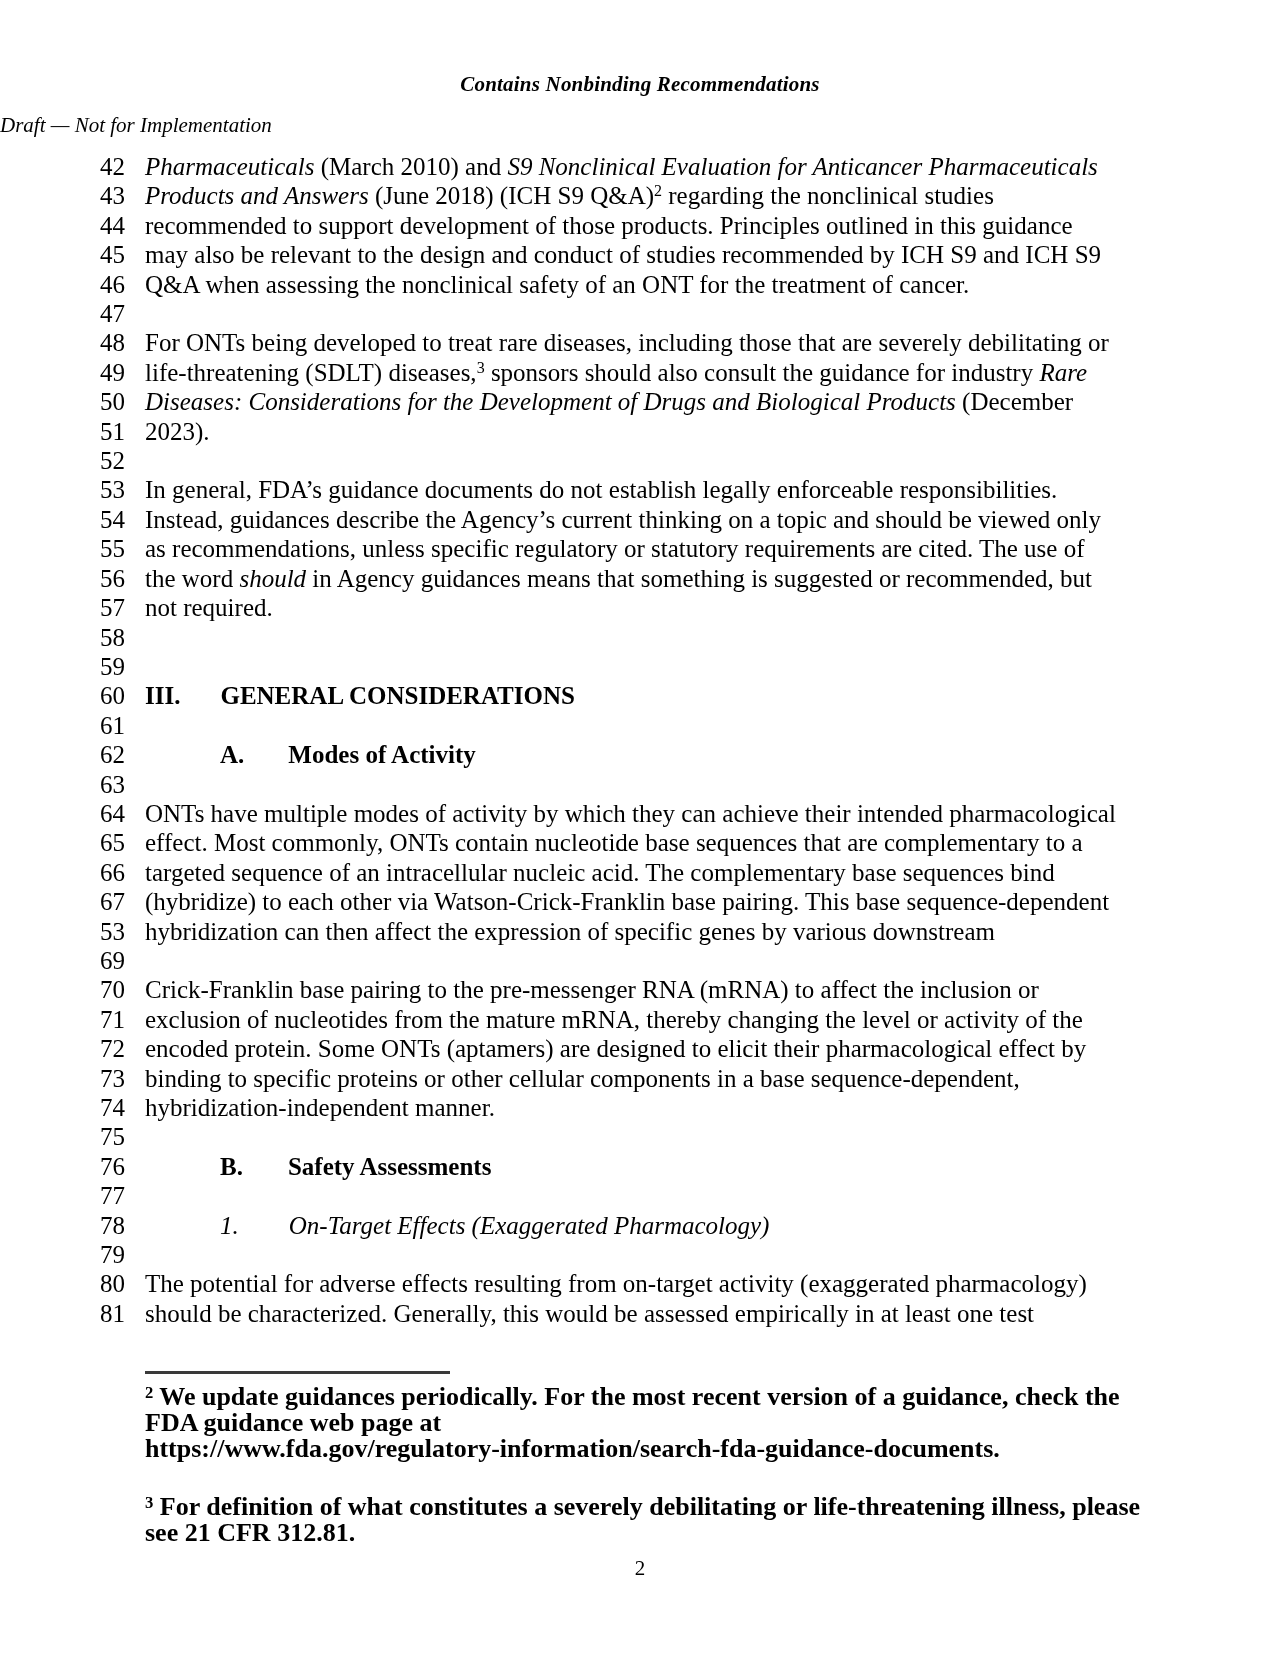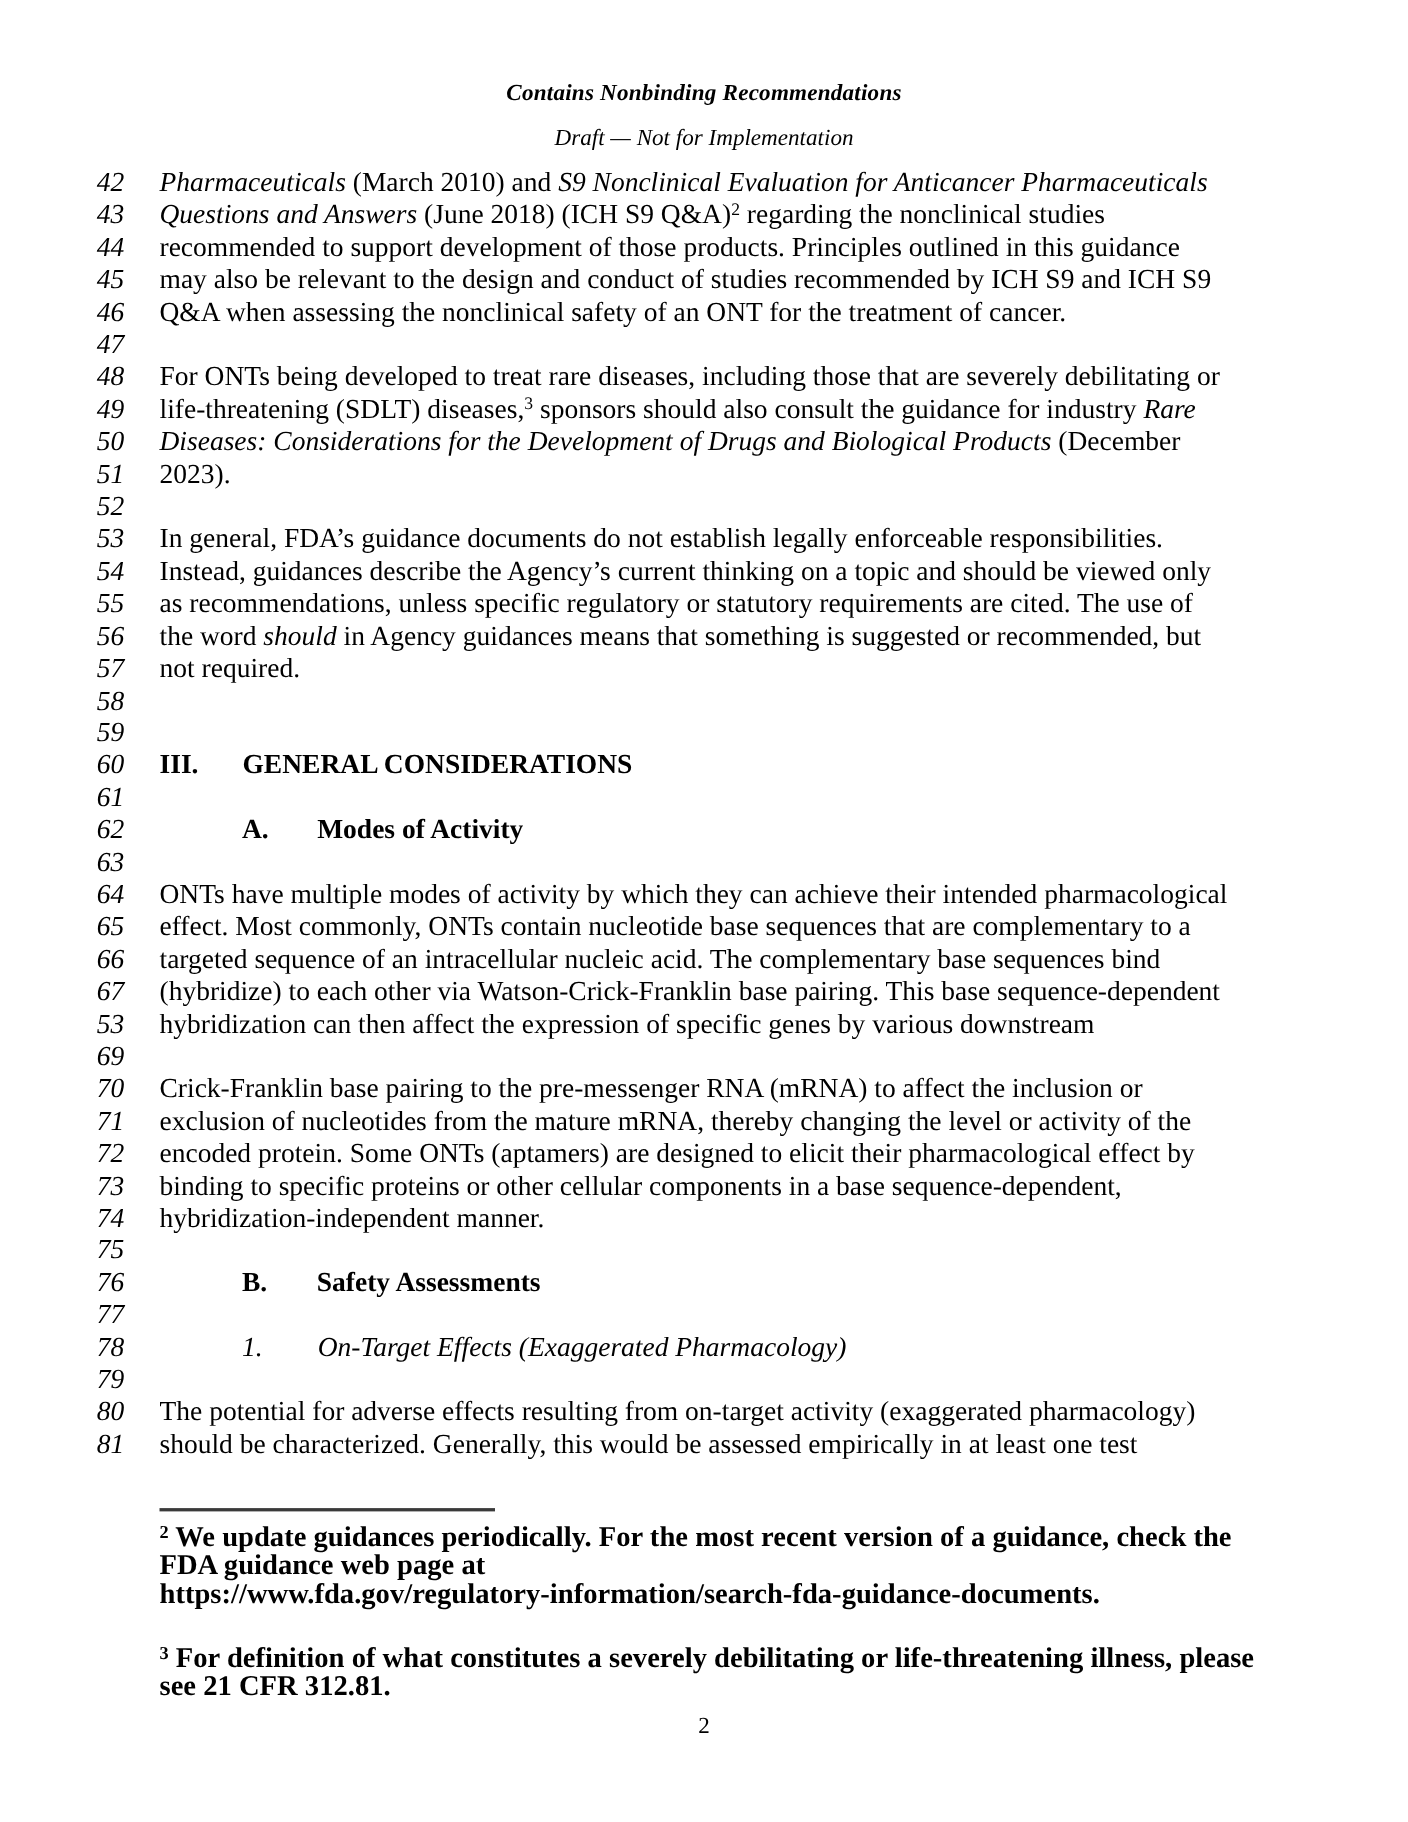--- a/index.html
+++ b/index.html
@@ -17,36 +17,35 @@
     top: 72px; left: 0; width: 100%;
     text-align: center;
     font-size: 21px;
     font-weight: bold;
     font-style: italic;
     letter-spacing: 0.2px;
   }
   .hdr-sub {
     position: absolute;
     top: 113px; left: 0; width: 100%;
-    text-align: center;
     font-size: 21px;
     font-style: italic;
   }
   .lines {
     position: absolute;
     top: 152px; left: 0; width: 100%;
   }
   .line {
     position: relative;
     height: 29.42px;
     font-size: 25px;
     line-height: 29.42px;
     white-space: nowrap;
   }
-  .ln { position: absolute; left: 88px; font-style: italic; }
+  .ln { position: absolute; left: 100px; }
   .lt { position: absolute; left: 145px; }
   .seg.i { font-style: italic; }
   .seg.b { font-weight: bold; }
   .seg.sup {
     font-size: 64%;
     position: relative;
     top: -0.5em;
     line-height: 0;
   }
   .gap { display: inline-block; height: 1px; }
@@ -84,21 +83,21 @@
 <div class="page">
   <div class="hdr-title">Contains Nonbinding Recommendations</div>
   <div class="hdr-sub">Draft — Not for Implementation</div>
   <div class="lines" id="lines">
       <div class="line">
         <span class="ln">42</span>
         <span class="lt"><span class="seg i">Pharmaceuticals</span><span class="seg"> (March 2010) and </span><span class="seg i">S9 Nonclinical Evaluation for Anticancer Pharmaceuticals</span></span>
       </div>
       <div class="line">
         <span class="ln">43</span>
-        <span class="lt"><span class="seg i">Questions and Answers</span><span class="seg"> (June 2018) (ICH S9 Q&amp;A)</span><span class="seg sup">2</span><span class="seg"> regarding the nonclinical studies</span></span>
+        <span class="lt"><span class="seg i">Products and Answers</span><span class="seg"> (June 2018) (ICH S9 Q&amp;A)</span><span class="seg sup">2</span><span class="seg"> regarding the nonclinical studies</span></span>
       </div>
       <div class="line">
         <span class="ln">44</span>
         <span class="lt"><span class="seg">recommended to support development of those products. Principles outlined in this guidance</span></span>
       </div>
       <div class="line">
         <span class="ln">45</span>
         <span class="lt"><span class="seg">may also be relevant to the design and conduct of studies recommended by ICH S9 and ICH S9</span></span>
       </div>
       <div class="line">

